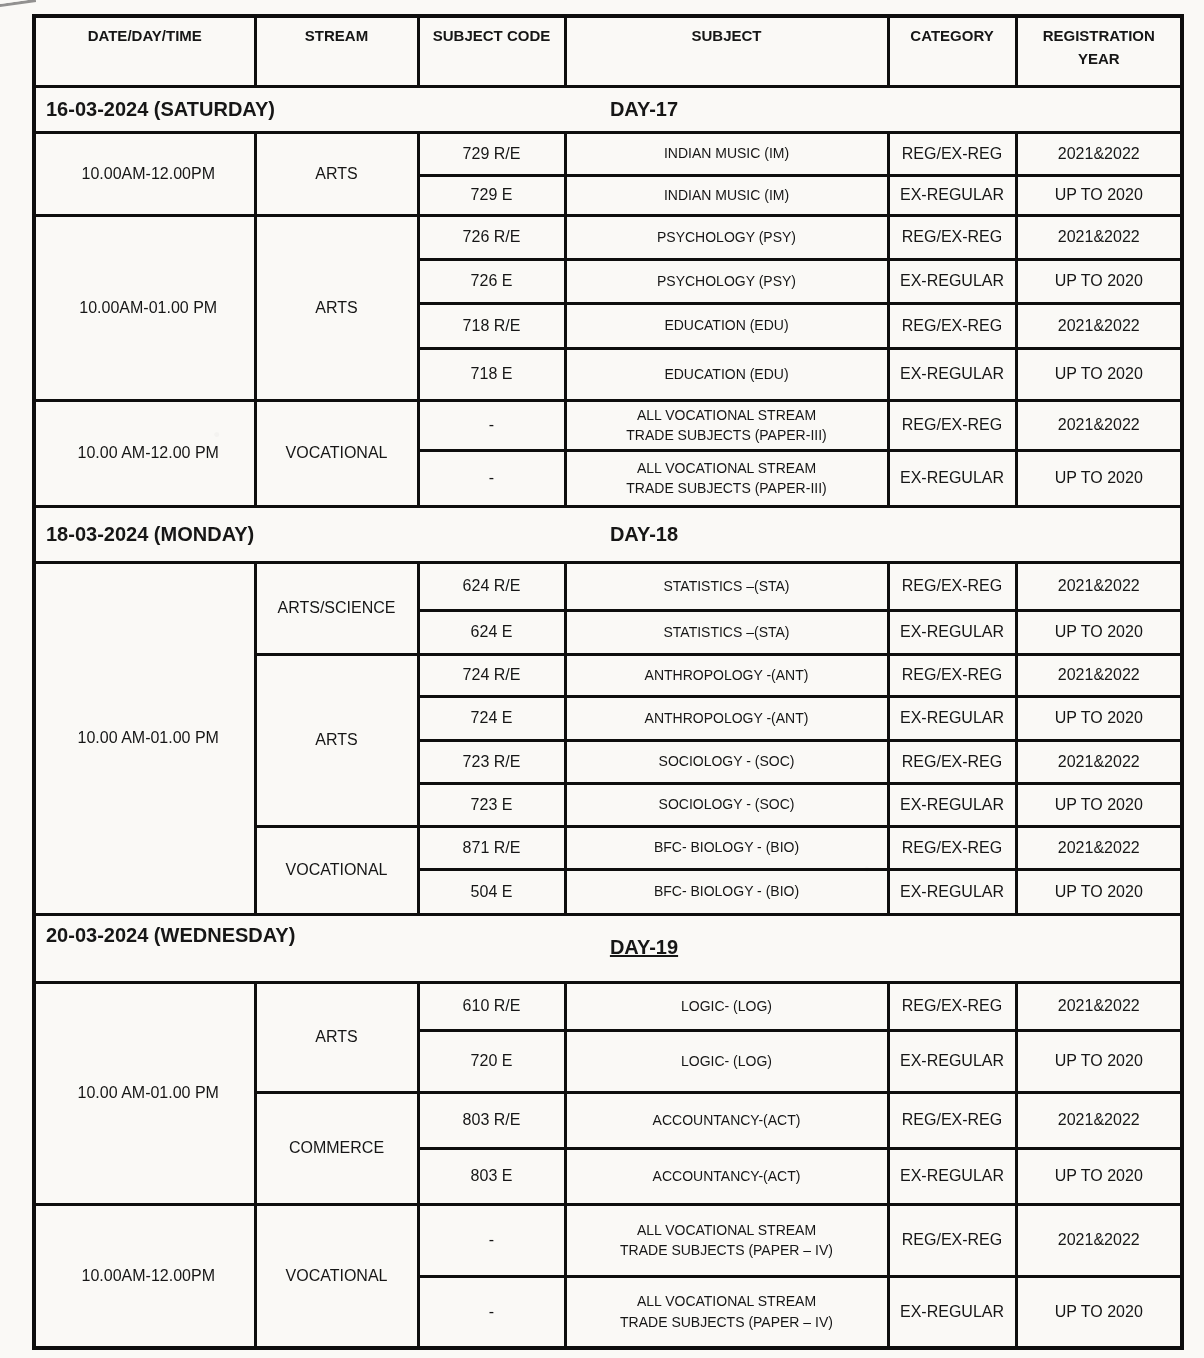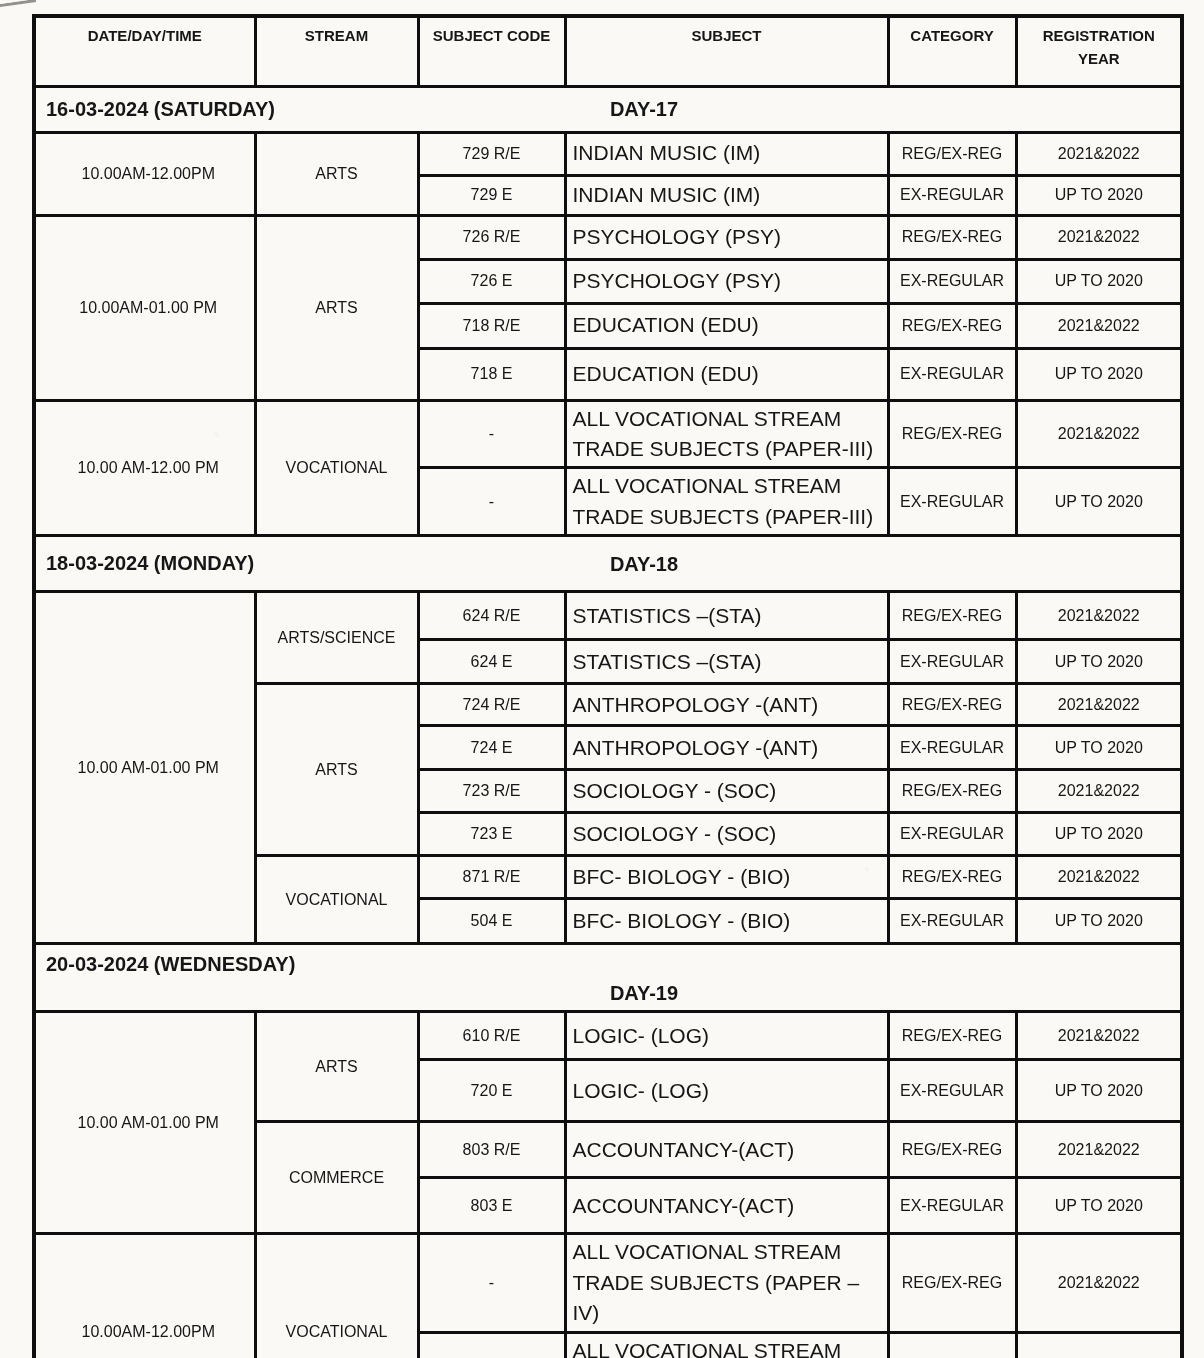--- a/index.html
+++ b/index.html
@@ -51,43 +51,43 @@
     padding-left:10px;
   }
   td.banner .bwrap{position:relative;width:100%;}
   td.banner .bday{
     position:absolute;left:50%;top:50%;
     transform:translate(-50%,-50%);
     white-space:nowrap;
     margin-left:34px;
   }
   td.banner.tall{vertical-align:top;padding-top:8px;}
-  td.banner.tall .bday{top:29px;transform:translateX(-50%);}
+  td.banner.tall .bday{top:12px;transform:translateX(-50%);text-decoration:underline;}
   td.time{
     text-align:center;
     padding-left:13px;
     font-size:16px;
     vertical-align:middle;
     white-space:nowrap;
   }
   td.stream{
     text-align:center;
     font-weight:normal;
     font-size:16px;
     vertical-align:middle;
   }
   td.code, td.cat, td.year{
     text-align:center;
     font-size:16px;
     vertical-align:middle;
     white-space:nowrap;
   }
   td.subj{
-    text-align:left;
-    font-size:21px;
+    text-align:center;
+    font-size:14px;
     vertical-align:middle;
     white-space:pre-line;
     line-height:1.45;
   }
 </style>
 </head>
 <body>
 
 <div class="page">
   <div class="scan-curl"></div>

